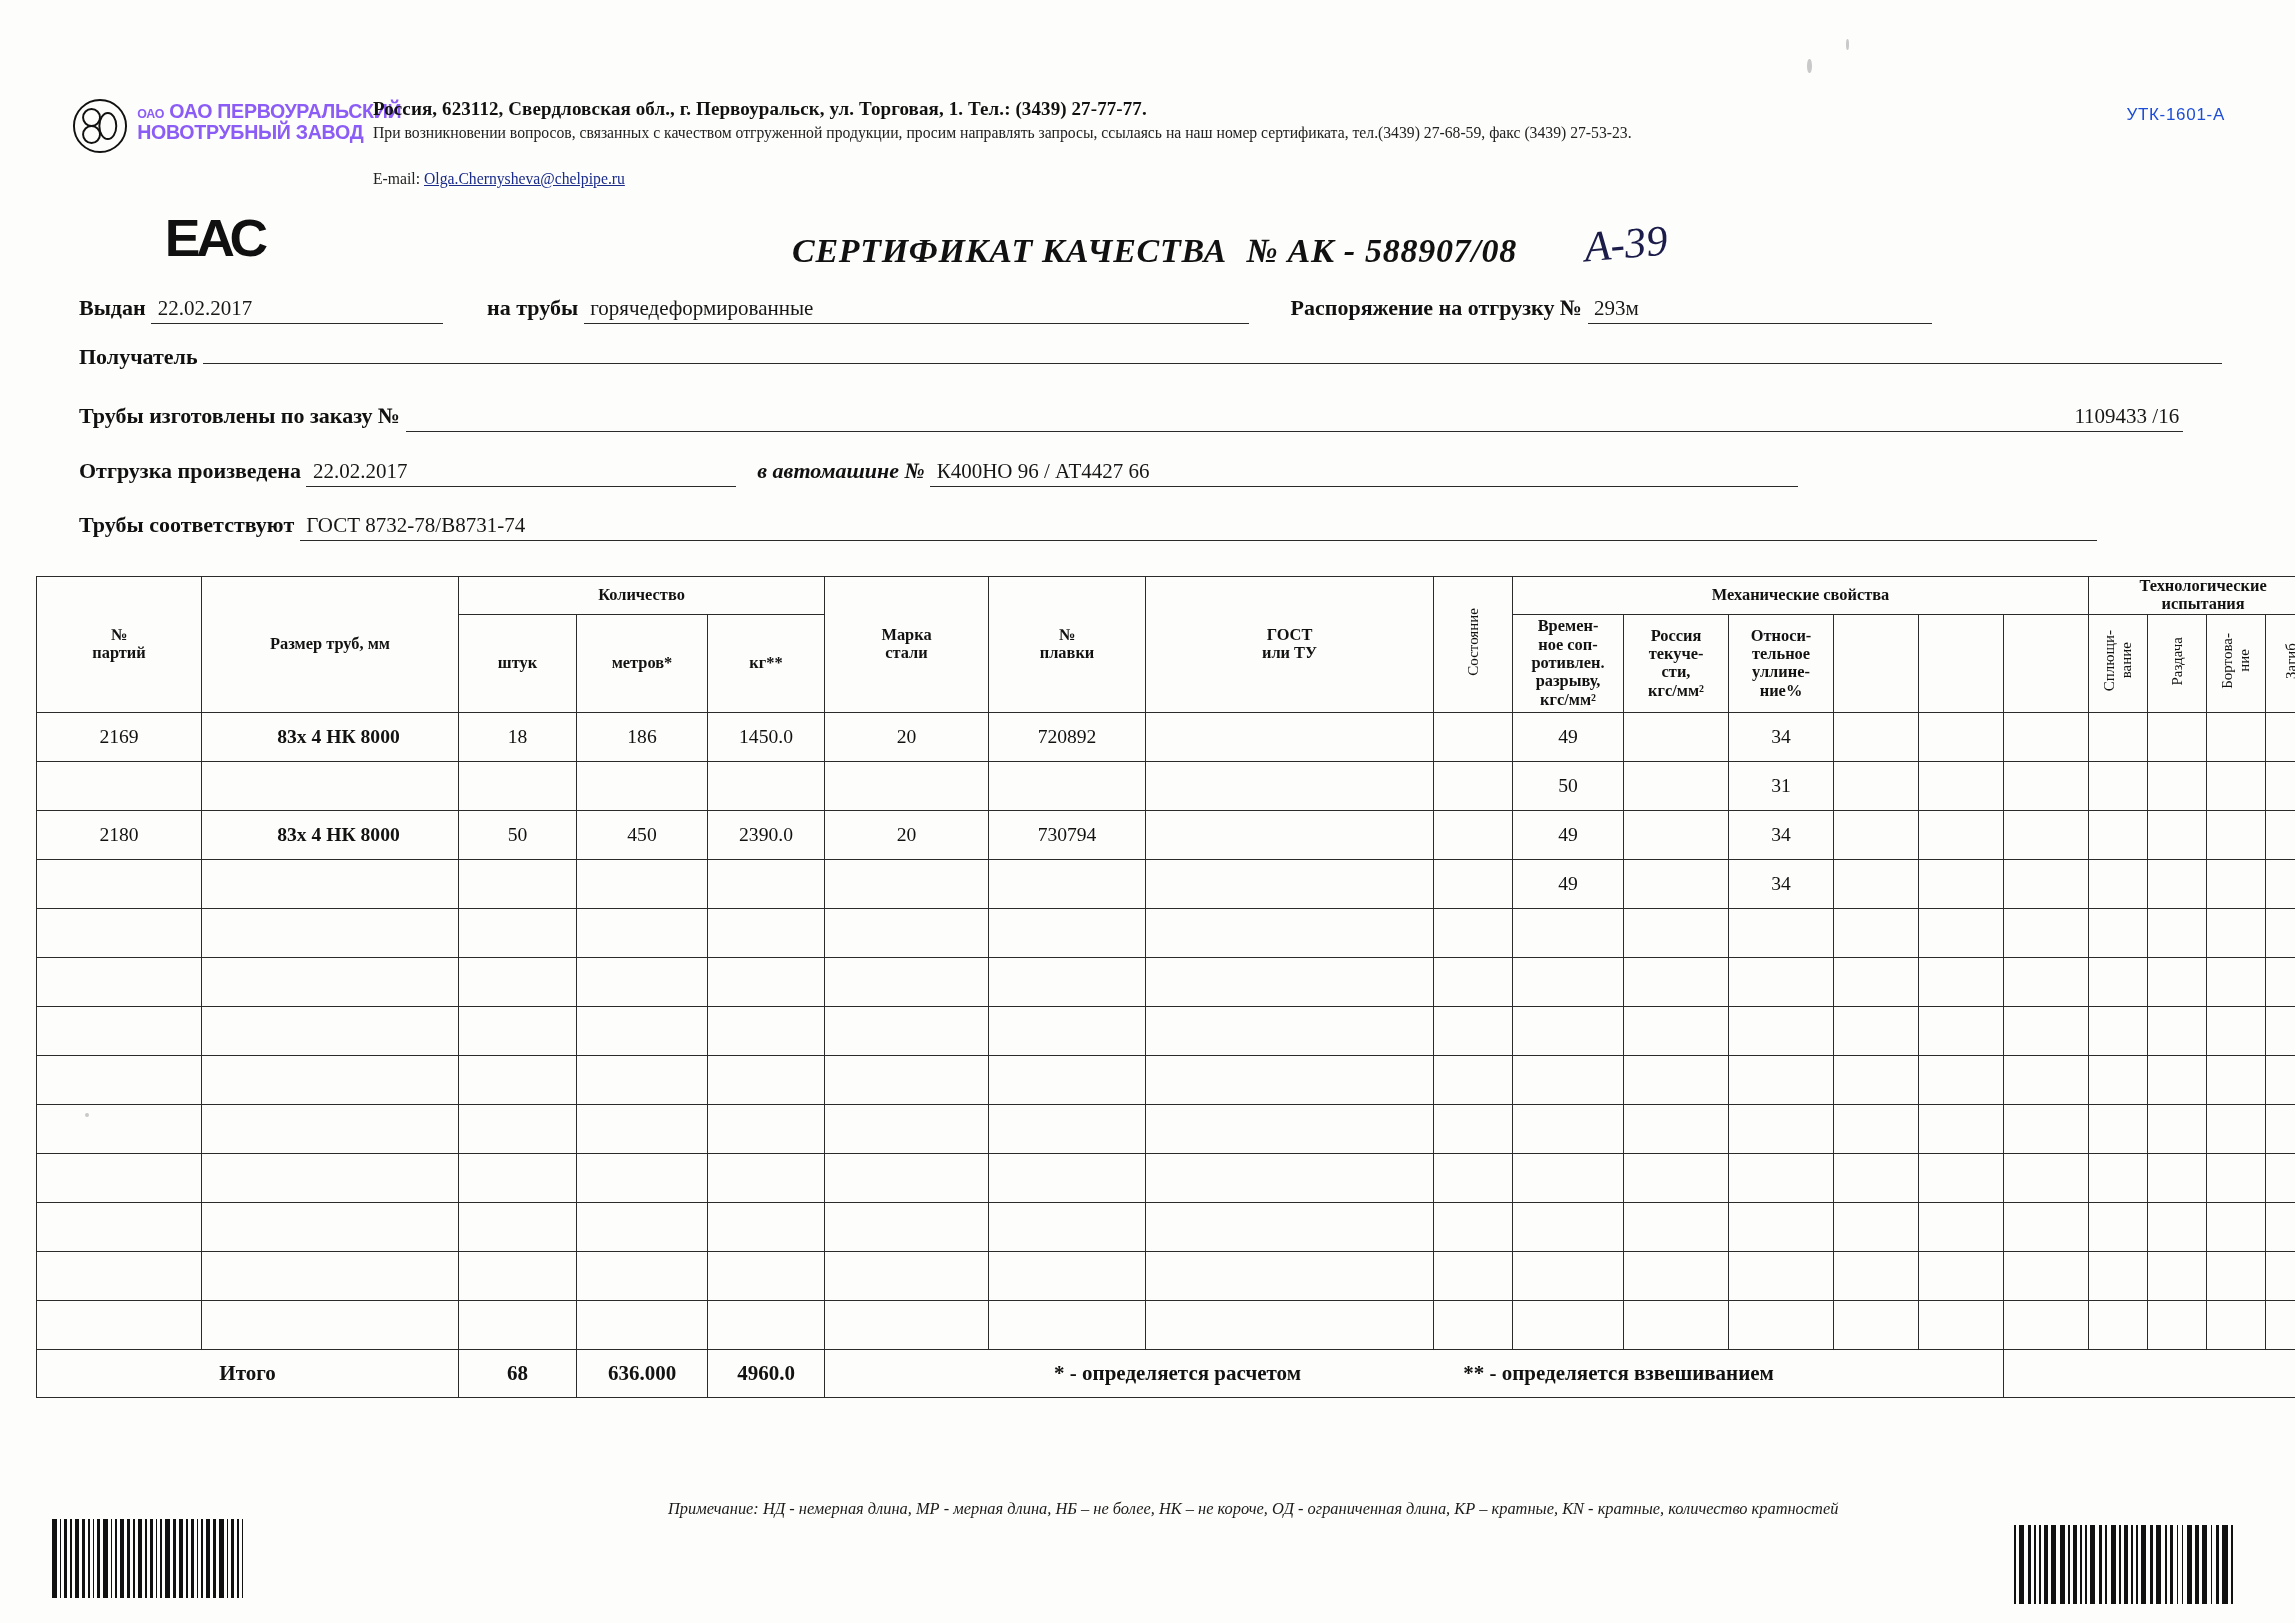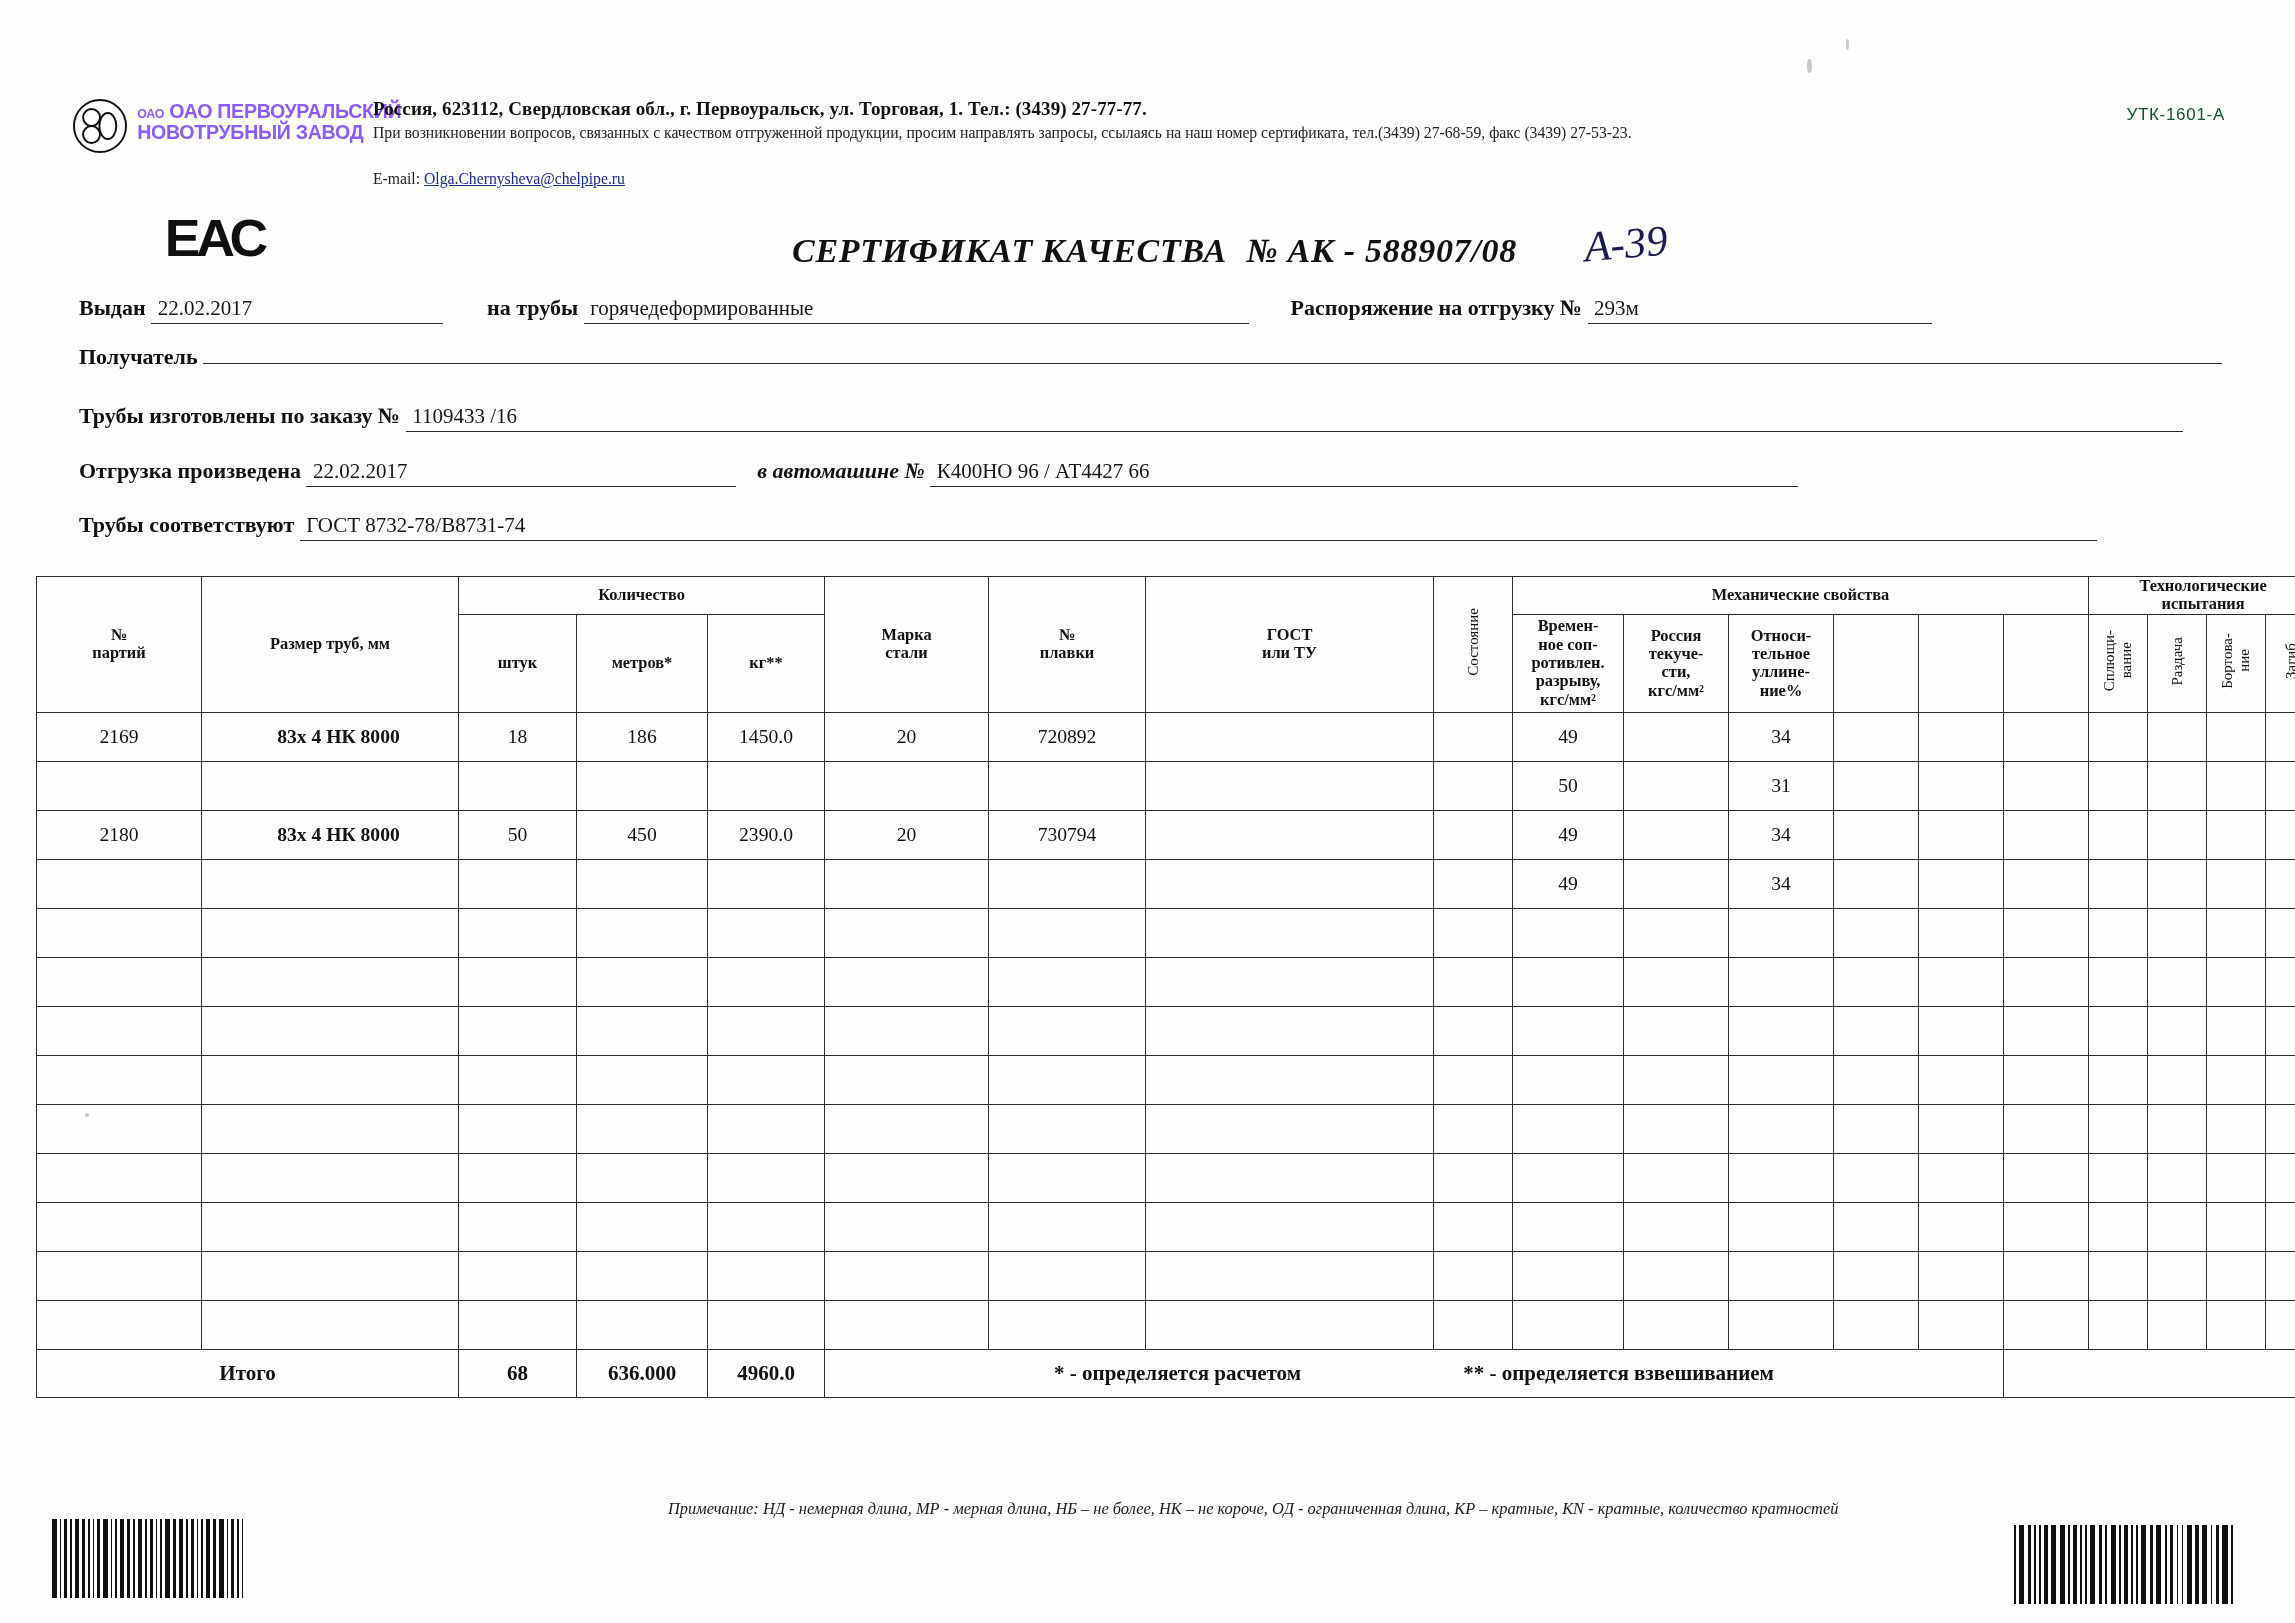--- a/index.html
+++ b/index.html
@@ -84,21 +84,21 @@
     color: #1a2b8a;
     text-decoration: underline;
   }
   .formcode {
     position: absolute;
     right: 0;
     top: 6.5px;
     font-family: "Liberation Sans", sans-serif;
     font-size: 17px;
     letter-spacing: 0.7px;
-    color: #14532d;
+    color: #1d4ed8;
   }
 
   
   .eac {
     position: absolute;
     left: 167px;
     top: 209px;
     font-family: "Liberation Sans", sans-serif;
     font-weight: bold;
     font-size: 51px;
@@ -294,21 +294,21 @@
     <span class="uline val" style="width:334px;">293м</span>
   </div>
 
   <div class="frow" style="left:79px; top:344px;">
     <span class="lbl">Получатель</span>
     <span class="uline val" style="width:2009px;"></span>
   </div>
 
   <div class="frow" style="left:79px; top:403px;">
     <span class="lbl">Трубы изготовлены по заказу №</span>
-    <span class="uline val" style="width:1767px;">1109433   /16</span>
+    <span class="uline val" style="width:1767px;text-align:right;">1109433   /16</span>
   </div>
 
   <div class="frow" style="left:79px; top:458px;">
     <span class="lbl">Отгрузка произведена</span>
     <span class="uline val" style="width:419px;">22.02.2017</span>
     <span class="lbl" style="margin-left:16px;font-style:italic;">в автомашине №</span>
     <span class="uline val" style="width:857px;">К400НО 96 / АТ4427 66</span>
   </div>
 
   <div class="frow" style="left:79px; top:512px;">

